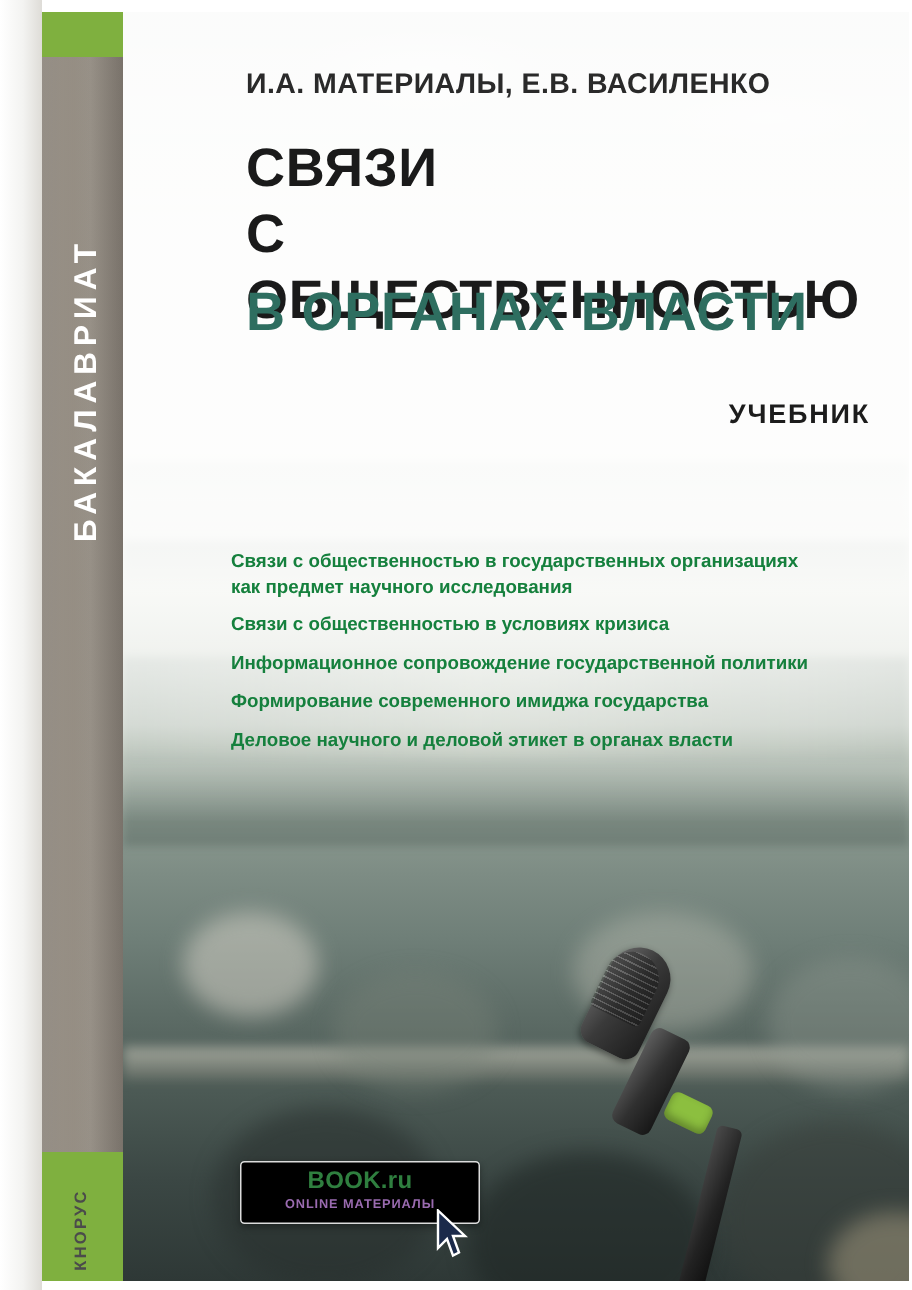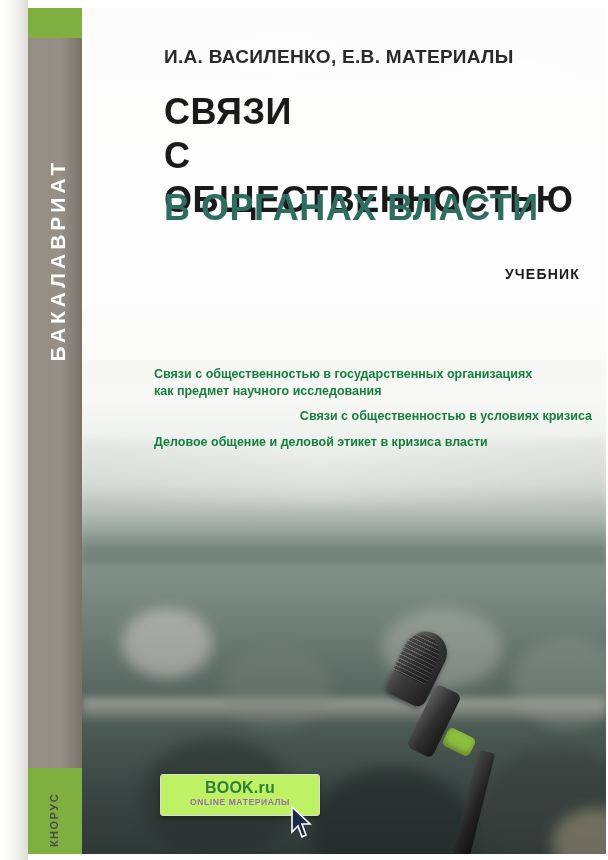--- a/index.html
+++ b/index.html
@@ -287,21 +287,21 @@
     line-height: 44px;
     font-weight: bold;
     letter-spacing: 0.5px;
   }
 
   .kind {
     position: absolute;
     right: 26px;
     top: 258px;
     color: #1c1c1c;
-    font-size: 14px;
+    font-size: 18px;
     font-weight: bold;
     letter-spacing: 1.2px;
   }
 
   .toc {
     position: absolute;
     left: 72px;
     top: 358px;
     width: 438px;
     color: #15803d;
@@ -313,21 +313,21 @@
     margin-bottom: 9px;
   }
 
   
   .badge {
     position: absolute;
     left: 78px;
     top: 766px;
     width: 158px;
     height: 40px;
-    background: #bef264;
+    background: #000000;
     border: 1px solid #dcdcdc;
     border-radius: 3px;
     box-shadow: 0 2px 5px rgba(0,0,0,0.35);
     text-align: center;
   }
   .badge-title {
     margin-top: 4px;
     color: #2f7f3f;
     font-size: 16px;
     font-weight: bold;
@@ -379,33 +379,35 @@
         <div class="mic-grille"></div>
         <div class="mic-body"></div>
         <div class="mic-ring"></div>
         <div class="mic-stem"></div>
       </div>
     </div>
 
     <div class="white-veil"></div>
 
 
-    <div class="authors">И.А. ВАСИЛЕНКО, Е.В. МАТЕРИАЛЫ</div>
+    <div class="authors">И.А. МАТЕРИАЛЫ, Е.В. ВАСИЛЕНКО</div>
 
     <div class="title-1" style="white-space: pre-line;">СВЯЗИ
 С ОБЩЕСТВЕННОСТЬЮ</div>
     <div class="title-2" style="white-space: pre-line;">В ОРГАНАХ ВЛАСТИ</div>
 
     <div class="kind">УЧЕБНИК</div>
 
     <div class="toc">
       <div class="toc-item" style="white-space: pre-line;">Связи с общественностью в государственных организациях
 как предмет научного исследования</div>
-      <div class="toc-item" style="white-space: pre-line; text-align: right;">Связи с общественностью в условиях кризиса</div>
-      <div class="toc-item" style="white-space: pre-line;">Деловое общение и деловой этикет в кризиса власти</div>
+      <div class="toc-item" style="white-space: pre-line;">Связи с общественностью в условиях кризиса</div>
+      <div class="toc-item" style="white-space: pre-line;">Информационное сопровождение государственной политики</div>
+      <div class="toc-item" style="white-space: pre-line;">Формирование современного имиджа государства</div>
+      <div class="toc-item" style="white-space: pre-line;">Деловое научного и деловой этикет в органах власти</div>
     </div>
 
     <div class="badge">
       <div class="badge-title">BOOK.ru</div>
       <div class="badge-sub">ONLINE МАТЕРИАЛЫ</div>
     </div>
 
     <div class="cursor">
       <svg width="22" height="34" viewBox="0 0 22 34">
         <path d="M2 1 L2 26 L8 20 L12 31 L16 29 L12 18 L20 18 Z" fill="#1b2a4a" stroke="#ffffff" stroke-width="1.6"></path>

